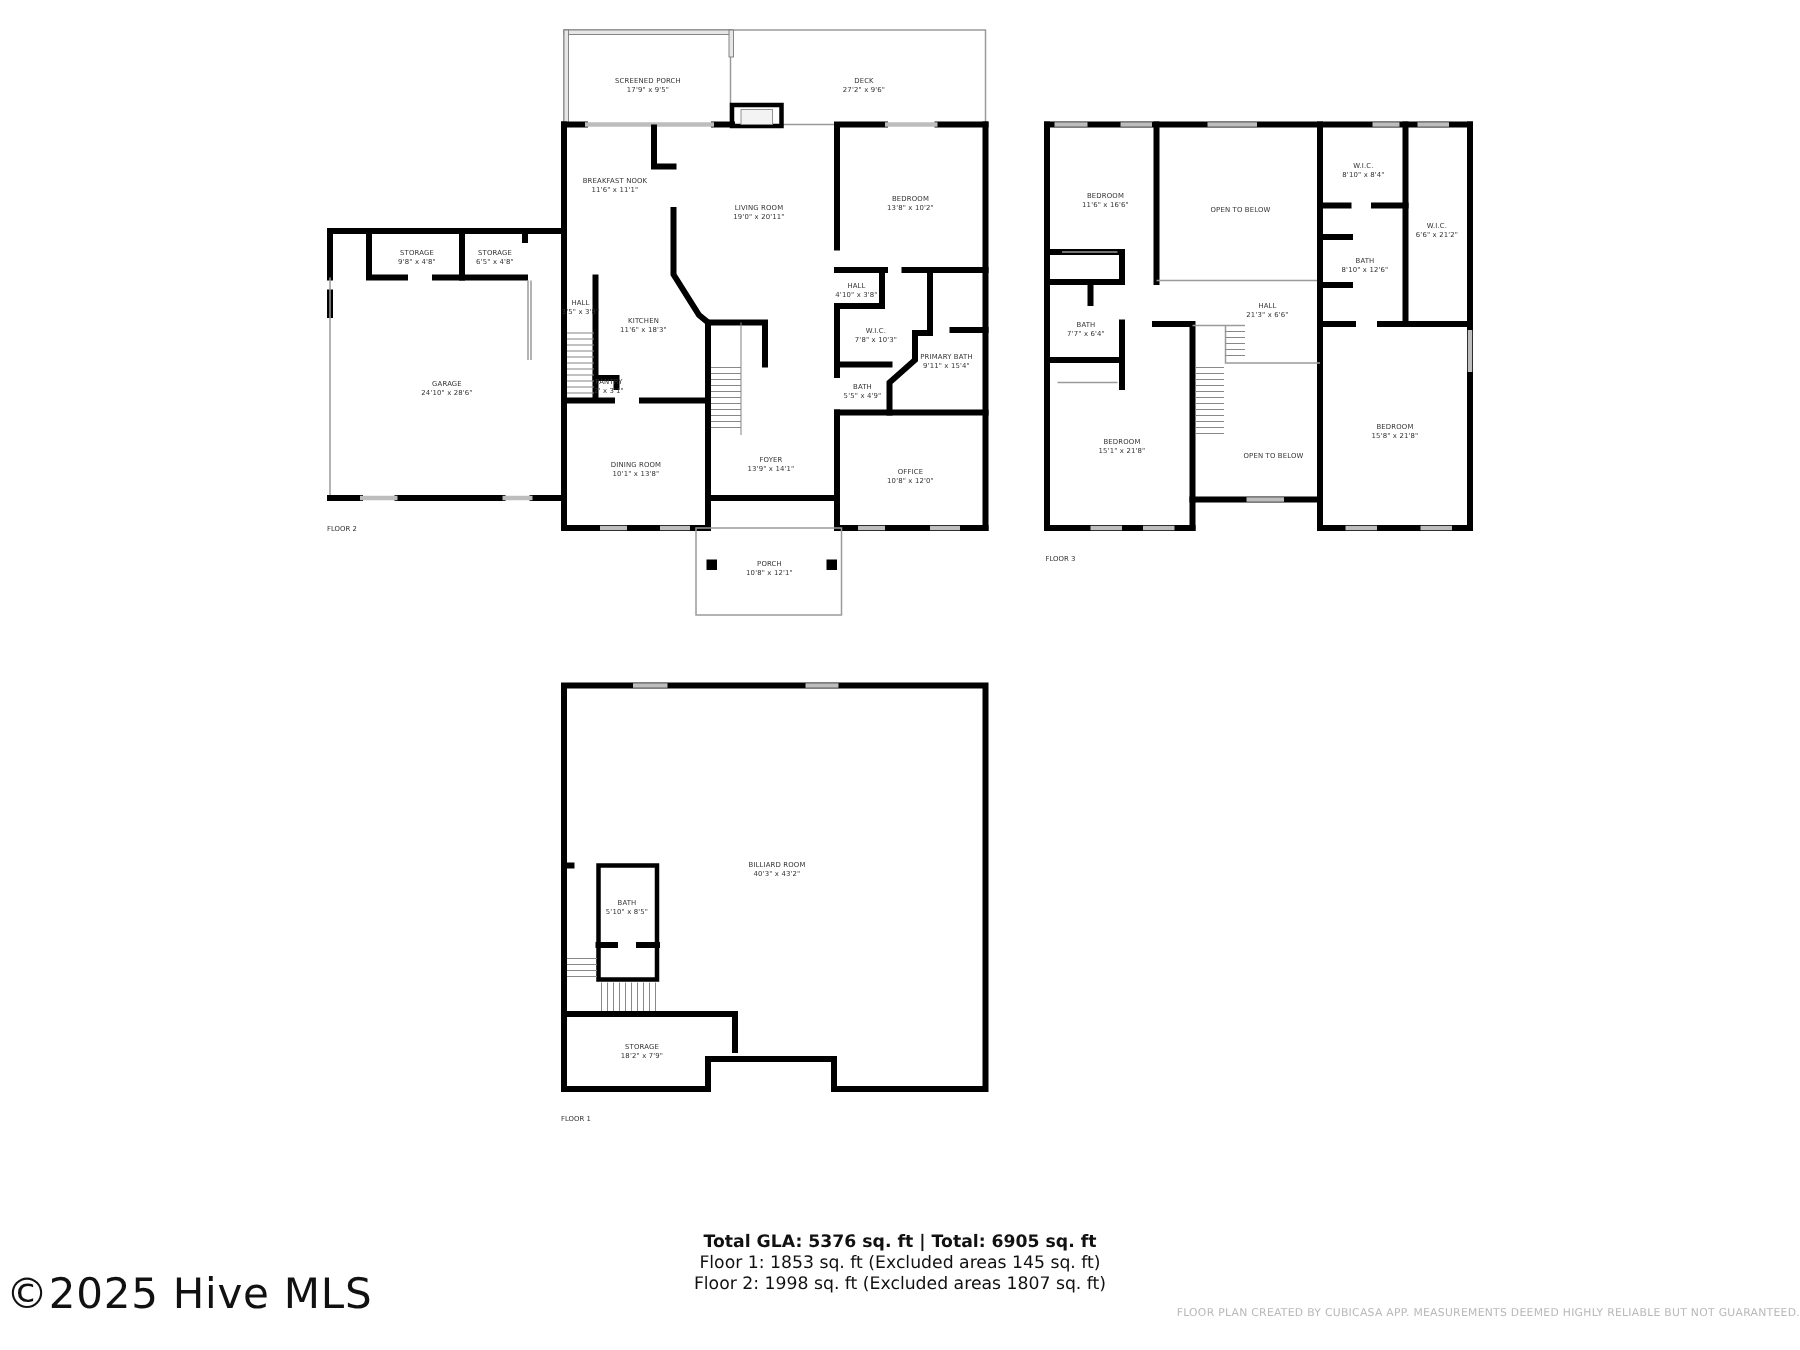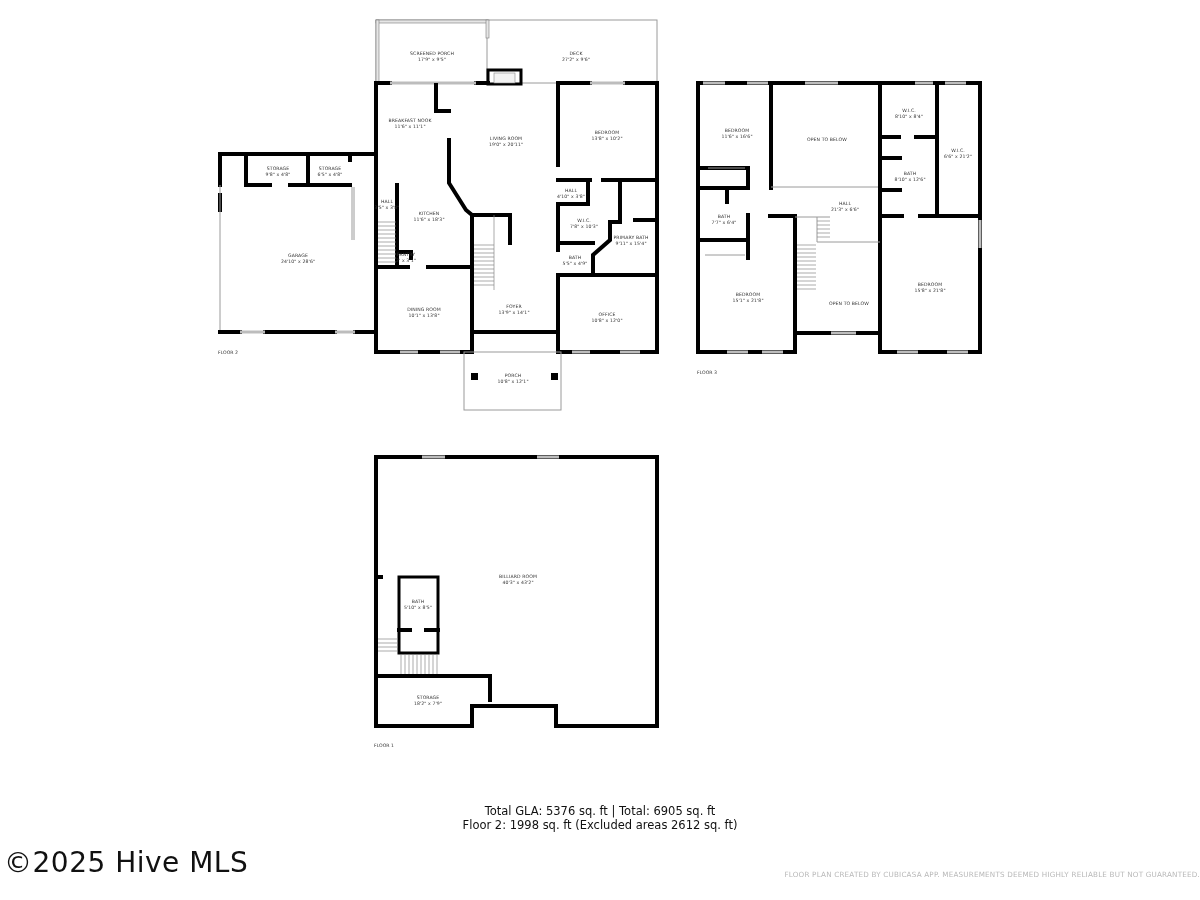--- a/index.html
+++ b/index.html
@@ -6,21 +6,21 @@
   body { width:1200px; height:900px; position:relative; overflow:hidden; font-family:"DejaVu Sans", sans-serif; }
   svg#plan { position:absolute; left:0; top:0; }
   .wall { stroke:#000; stroke-width:4; fill:none; stroke-linecap:square; }
   .thin { stroke:#9a9a9a; stroke-width:1; fill:none; }
   .win { stroke:#bdbdbd; stroke-width:3; }
   .winb { stroke:#7a7a7a; stroke-width:0.6; fill:#e6e6e6; }
   .stair { stroke:#888; stroke-width:0.7; fill:none; }
   .rlabel { font-size:4.6px; fill:#333; text-anchor:middle; font-family:"DejaVu Sans", sans-serif; letter-spacing:0.1px; }
   .flabel { font-size:4.6px; fill:#333; font-family:"DejaVu Sans", sans-serif; }
   .summary { position:absolute; left:0; width:1200px; text-align:center; font-family:"DejaVu Sans", sans-serif; font-size:11.5px; color:#111; line-height:14px; top:804px; }
-  .summary .total { font-weight:normal; }
+  .summary .total { font-weight:bold;margin-top:16px; }
   .watermark { position:absolute; left:4px; top:846px; font-family:"DejaVu Sans", sans-serif; font-size:28px; color:#111; letter-spacing:0.5px; }
   .disclaimer { position:absolute; left:0; width:1200px; top:870px; text-align:right; font-family:"DejaVu Sans", sans-serif; font-size:7.2px; color:#b8b8b8; letter-spacing:0.2px; }
 </style>
 </head>
 <body>
 
 <svg id="plan" width="1200" height="900" viewBox="0 0 1200 900">
 
   <g>
 
@@ -265,17 +265,18 @@
     <text class="rlabel" x="418" y="603">BATH</text>
     <text class="rlabel" x="418" y="609">5'10" x 8'5"</text>
     <text class="rlabel" x="428" y="699">STORAGE</text>
     <text class="rlabel" x="428" y="705">18'2" x 7'9"</text>
     <text class="flabel" x="374" y="747">FLOOR 1</text>
   </g>
 </svg>
 
 <div class="summary">
   <div class="total">Total GLA: 5376 sq. ft | Total: 6905 sq. ft</div>
-  <div>Floor 2: 1998 sq. ft (Excluded areas 2612 sq. ft)</div>
+  <div>Floor 1: 1853 sq. ft (Excluded areas 145 sq. ft)</div>
+  <div>Floor 2: 1998 sq. ft (Excluded areas 1807 sq. ft)</div>
 </div>
 
 <div class="watermark">©2025 Hive MLS</div>
 <div class="disclaimer">FLOOR PLAN CREATED BY CUBICASA APP. MEASUREMENTS DEEMED HIGHLY RELIABLE BUT NOT GUARANTEED.</div>
 
 </body></html>

